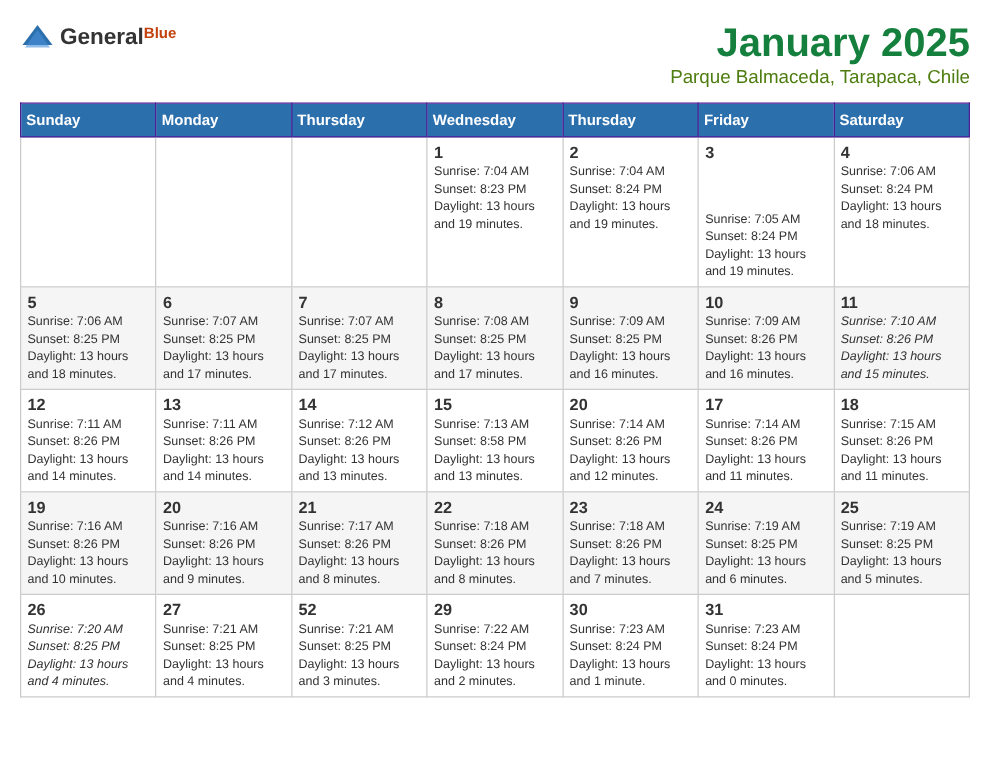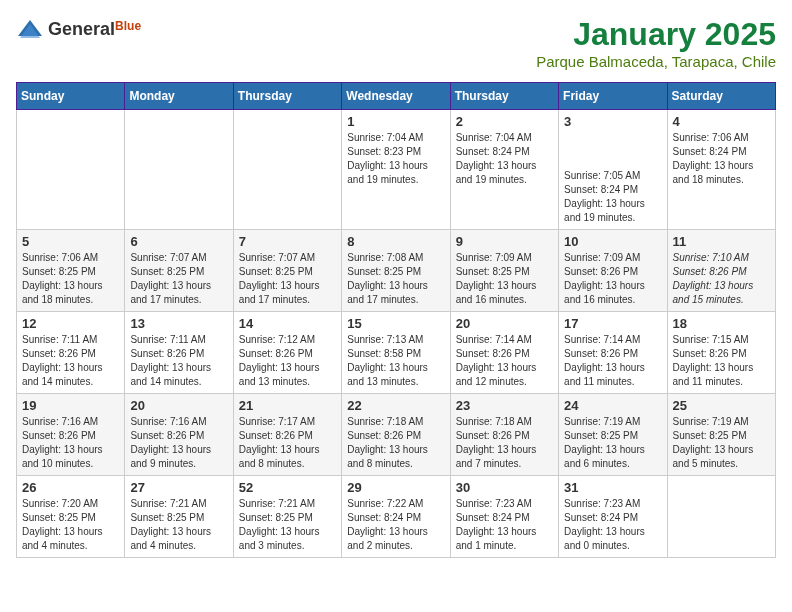--- a/index.html
+++ b/index.html
@@ -284,21 +284,21 @@
         <td>
           <span class="day-number">25</span>
           <div class="day-info" style="white-space: pre-line;">Sunrise: 7:19 AM
 Sunset: 8:25 PM
 Daylight: 13 hours and 5 minutes.</div>
         </td>
       </tr>
       <tr>
         <td>
           <span class="day-number">26</span>
-          <div class="day-info" style="white-space: pre-line;">Sunrise: 7:20 AM
+          <div class="day-info" style="white-space: pre-line; font-style: italic;">Sunrise: 7:20 AM
 Sunset: 8:25 PM
 Daylight: 13 hours and 4 minutes.</div>
         </td>
         <td>
           <span class="day-number">27</span>
           <div class="day-info" style="white-space: pre-line;">Sunrise: 7:21 AM
 Sunset: 8:25 PM
 Daylight: 13 hours and 4 minutes.</div>
         </td>
         <td>

